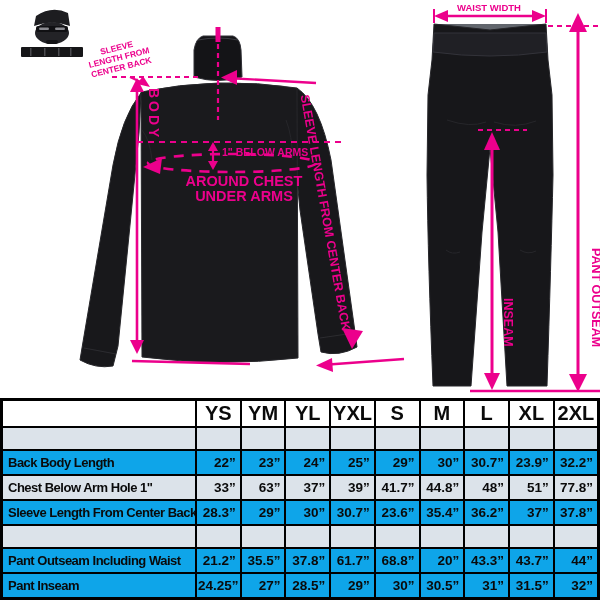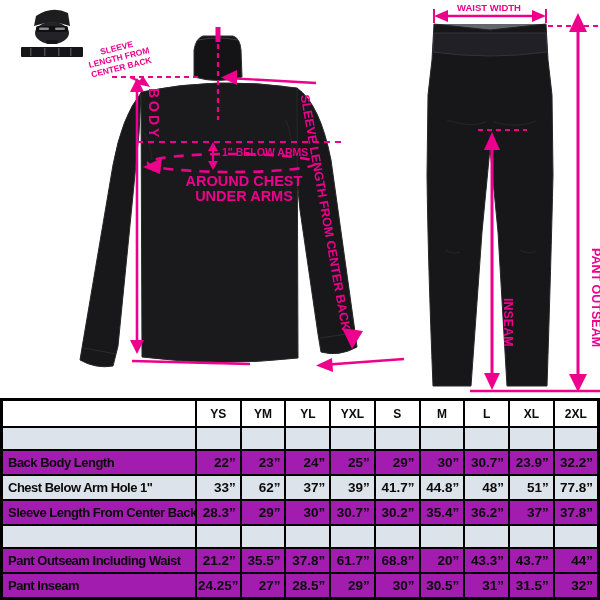--- a/index.html
+++ b/index.html
@@ -5,27 +5,27 @@
   html,body{margin:0;padding:0;background:#fff;}
   .stage{position:relative;width:600px;height:600px;background:#fff;overflow:hidden;
          font-family:"Liberation Sans",sans-serif;}
   .diagram{position:absolute;left:0;top:0;width:600px;height:400px;}
   
   .size-chart{position:absolute;left:0;top:398px;width:600px;}
   table{width:600px;border-collapse:collapse;table-layout:fixed;
         font-family:"Liberation Sans",sans-serif;}
   table{border:3px solid #000;}
   th,td{border:2px solid #000;overflow:hidden;white-space:nowrap;color:#0a0a0a;}
-  thead th{height:25px;font-size:12px;font-weight:bold;text-align:center;background:#fff;padding:0 0;}
+  thead th{height:25px;font-size:20px;font-weight:bold;text-align:center;background:#fff;padding:0 0;}
   thead th.label-col{background:#fff;}
   td{height:21px;font-size:13.5px;font-weight:bold;}
   td.row-label{text-align:left;padding-left:5px;font-size:13px;letter-spacing:-0.5px;}
   td.val{text-align:right;padding-right:4px;}
   tr.shade td{background:#dce3ea;}
-  tr.plain td{background:#a21caf;}
+  tr.plain td{background:#0ea5e9;}
   tr.spacer td{height:19px;}
   .label-col{width:192px;}
   
   text{font-family:"Liberation Sans",sans-serif;fill:#EC008C;font-weight:bold;}
 </style>
 </head>
 <body>
 
 <div class="stage">
 
@@ -203,36 +203,36 @@
             <td class="val">25”</td>
             <td class="val">29”</td>
             <td class="val">30”</td>
             <td class="val">30.7”</td>
             <td class="val">23.9”</td>
             <td class="val">32.2”</td>
           </tr>
           <tr class="shade">
             <td class="row-label">Chest Below Arm Hole 1"</td>
             <td class="val">33”</td>
-            <td class="val">62”</td>
+            <td class="val">63”</td>
             <td class="val">37”</td>
             <td class="val">39”</td>
             <td class="val">41.7”</td>
             <td class="val">44.8”</td>
             <td class="val">48”</td>
             <td class="val">51”</td>
             <td class="val">77.8”</td>
           </tr>
           <tr class="plain">
             <td class="row-label">Sleeve Length From Center Back</td>
             <td class="val">28.3”</td>
             <td class="val">29”</td>
             <td class="val">30”</td>
             <td class="val">30.7”</td>
-            <td class="val">30.2”</td>
+            <td class="val">23.6”</td>
             <td class="val">35.4”</td>
             <td class="val">36.2”</td>
             <td class="val">37”</td>
             <td class="val">37.8”</td>
           </tr>
           <tr class="spacer shade">
             <td class="row-label"></td>
             <td class="val"></td>
             <td class="val"></td>
             <td class="val"></td>

